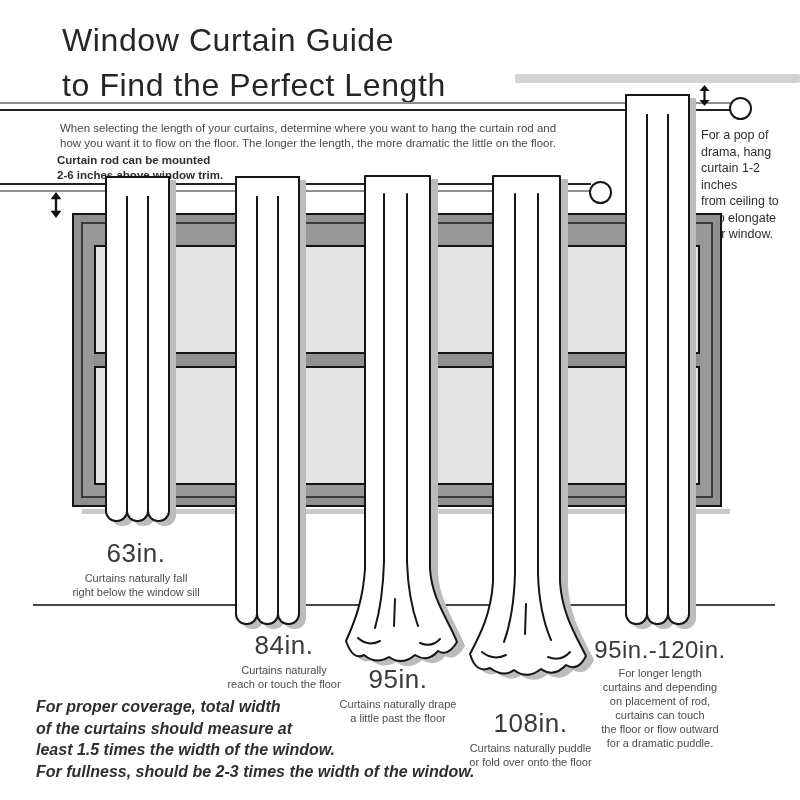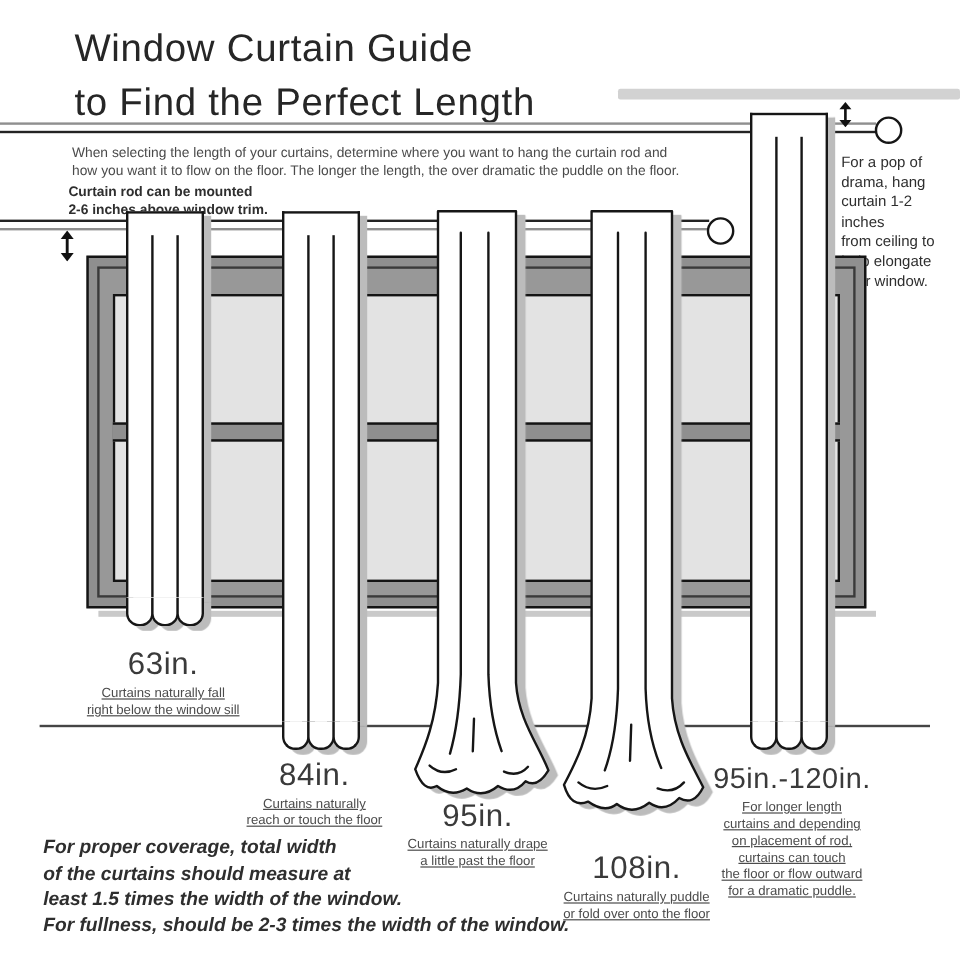--- a/index.html
+++ b/index.html
@@ -58,36 +58,36 @@
   .curtain-svg { position:absolute; filter:drop-shadow(7px 4px 0 #bcbcbc); }
   .curtain-svg path { stroke:#161616; stroke-width:2; stroke-linejoin:round; stroke-linecap:round; }
 
   
   .v-arrow { position:absolute; }
 
   
   .len-label { position:absolute; text-align:center; }
   .len-label .num { font-size:26px; color:#3a3a3a; letter-spacing:0.5px; }
   .len-label.small .num { font-size:24px; }
-  .len-label .desc { margin-top:2px; font-size:11px; line-height:1.28; color:#4c4c4c; white-space:pre-line;text-decoration:underline; }
+  .len-label .desc { margin-top:2px; font-size:11px; line-height:1.28; color:#4c4c4c; white-space:pre-line; }
 
   .footer-note { position:absolute; left:36px; top:696px; font-size:16px; font-weight:bold;
                  line-height:1.35; color:#2e2e2e; white-space:pre-line;font-style:italic; }
 </style>
 </head>
 <body>
 
 <div class="canvas">
 
   <div class="title">
     <div>Window Curtain Guide</div>
     <div>to Find the Perfect Length</div>
   </div>
   <div class="intro">When selecting the length of your curtains, determine where you want to hang the curtain rod and
-how you want it to flow on the floor. The longer the length, the over dramatic the puddle on the floor.</div>
+how you want it to flow on the floor. The longer the length, the more dramatic the little on the floor.</div>
   <div class="rod-note">Curtain rod can be mounted
 2-6 inches above window trim.</div>
   <div class="ceiling-note">For a pop of
 drama, hang
 curtain 1-2 inches
 from ceiling to
 help elongate
 your window.</div>
 
   <div class="ceiling-bar"></div>
@@ -175,21 +175,21 @@
     <path d="M6.5,4 L6.5,17" stroke="#111" stroke-width="2.2"></path>
     <path d="M6.5,0 L1.5,6 L11.5,6 Z" fill="#111"></path>
     <path d="M6.5,21 L1.5,15 L11.5,15 Z" fill="#111"></path>
   </svg>
 
   <div class="len-label" style="left:56px; top:538px; width:160px;">
     <div class="num">63in.</div>
     <div class="desc">Curtains naturally fall
 right below the window sill</div>
   </div>
-  <div class="len-label" style="left:182px; top:630px; width:160px;">
+  <div class="len-label" style="left:204px; top:630px; width:160px;">
     <div class="num">84in.</div>
     <div class="desc">Curtains naturally
 reach or touch the floor</div>
   </div>
   <div class="len-label" style="left:318px; top:664px; width:160px;">
     <div class="num">95in.</div>
     <div class="desc">Curtains naturally drape
 a little past the floor</div>
   </div>
   <div class="len-label" style="left:448px; top:688px; width:165px;margin-top:20px;">

